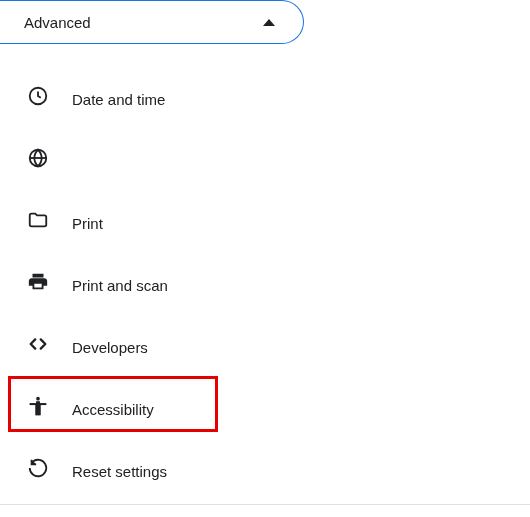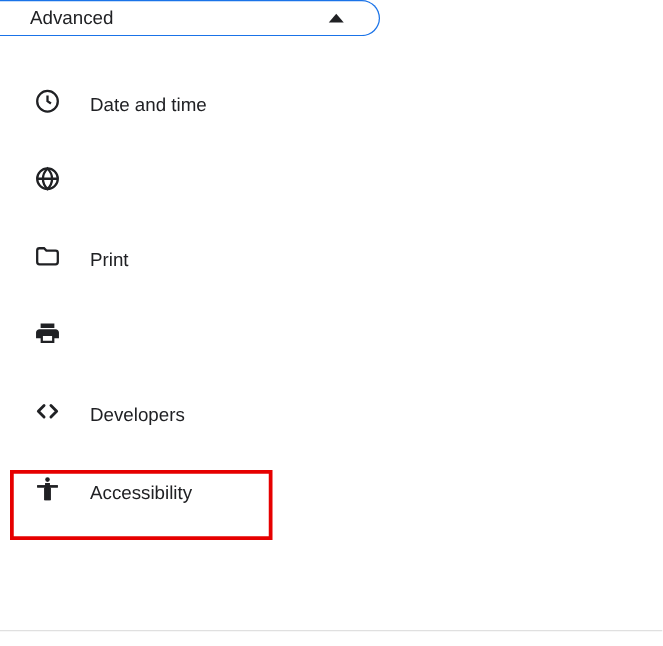--- a/index.html
+++ b/index.html
@@ -10,21 +10,21 @@
       height: 517px;
       position: relative;
     }
     .advanced-header {
       display: flex;
       align-items: center;
       justify-content: space-between;
       border: 1.5px solid #1a73e8;
       border-left: none;
       border-radius: 0 22px 22px 0;
-      height: 29px;
+      height: 44px;
       width: 304px;
       padding: 0 28px 0 24px;
       cursor: pointer;
     }
     .advanced-header .label {
       font-size: 15px;
       font-weight: 500;
       color: #202124;
     }
     .advanced-header .caret {
@@ -116,20 +116,21 @@
     </span>
     <span class="item-label">Print</span>
   </li>
 
   <li class="menu-item">
     <span class="icon-wrap">
       <svg width="22" height="22" viewBox="0 0 24 24" fill="currentColor">
         <path d="M19 8H5c-1.66 0-3 1.34-3 3v5h4v4h12v-4h4v-5c0-1.66-1.34-3-3-3zm-3 10H8v-4h8v4zM18 3H6v4h12V3z"></path>
       </svg>
     </span>
+    <span class="item-label">Print and scan</span>
   </li>
 
   <li class="menu-item">
     <span class="icon-wrap">
       <svg width="22" height="22" viewBox="0 0 24 24" fill="none" stroke="currentColor" stroke-width="2.5" stroke-linecap="round" stroke-linejoin="round">
         <polyline points="9 7 4 12 9 17"></polyline>
         <polyline points="15 7 20 12 15 17"></polyline>
       </svg>
     </span>
     <span class="item-label">Developers</span>
@@ -144,17 +145,27 @@
         <rect x="11" y="11" width="2" height="11" fill="currentColor"></rect>
         <path d="M3 9h18v2H3z"></path>
         <path d="M10 7h4v4h-4z"></path>
         <path d="M9 11h2v11H9zM13 11h2v11h-2z"></path>
       </svg>
 
     </span>
     <span class="item-label">Accessibility</span>
   </li>
 
+  <li class="menu-item">
+    <span class="icon-wrap">
+      <svg width="22" height="22" viewBox="0 0 24 24" fill="none" stroke="currentColor" stroke-width="2">
+        <path d="M3 12a9 9 0 1 0 3-6.7"></path>
+        <polyline points="5 3 5 8 10 8" fill="currentColor" stroke="none"></polyline>
+        <path d="M5 3v5h5"></path>
+      </svg>
+    </span>
+    <span class="item-label">Reset settings</span>
+  </li>
 
 </ul>
 
 <div class="highlight-box"></div>
 <div class="bottom-line"></div>
 
 </body></html>

